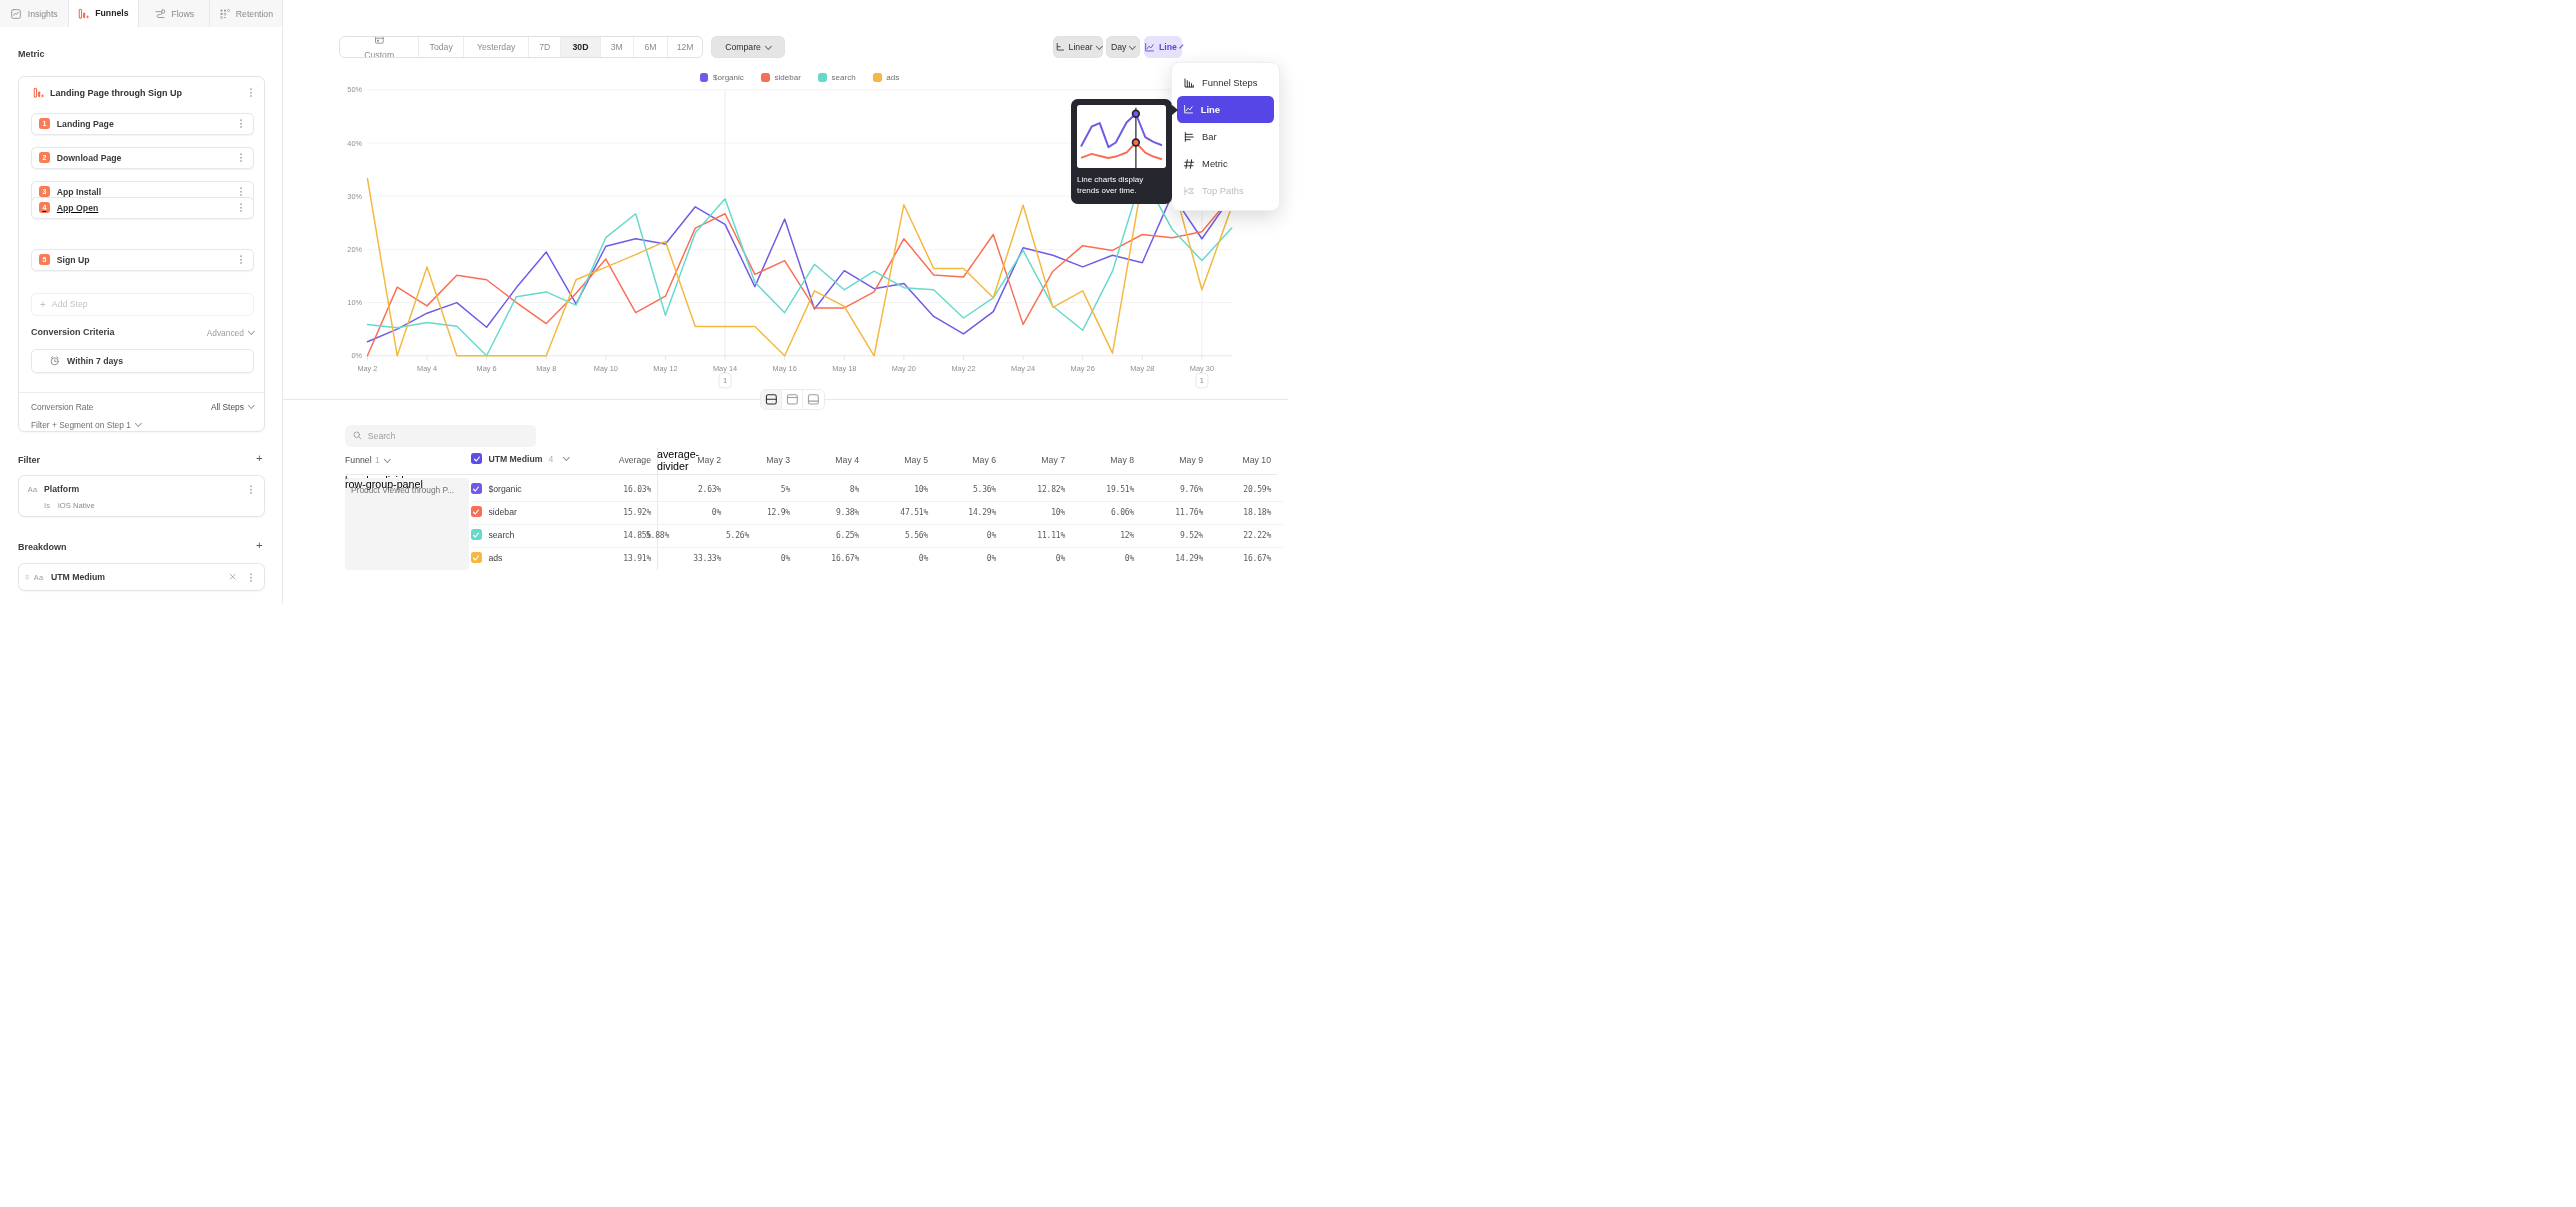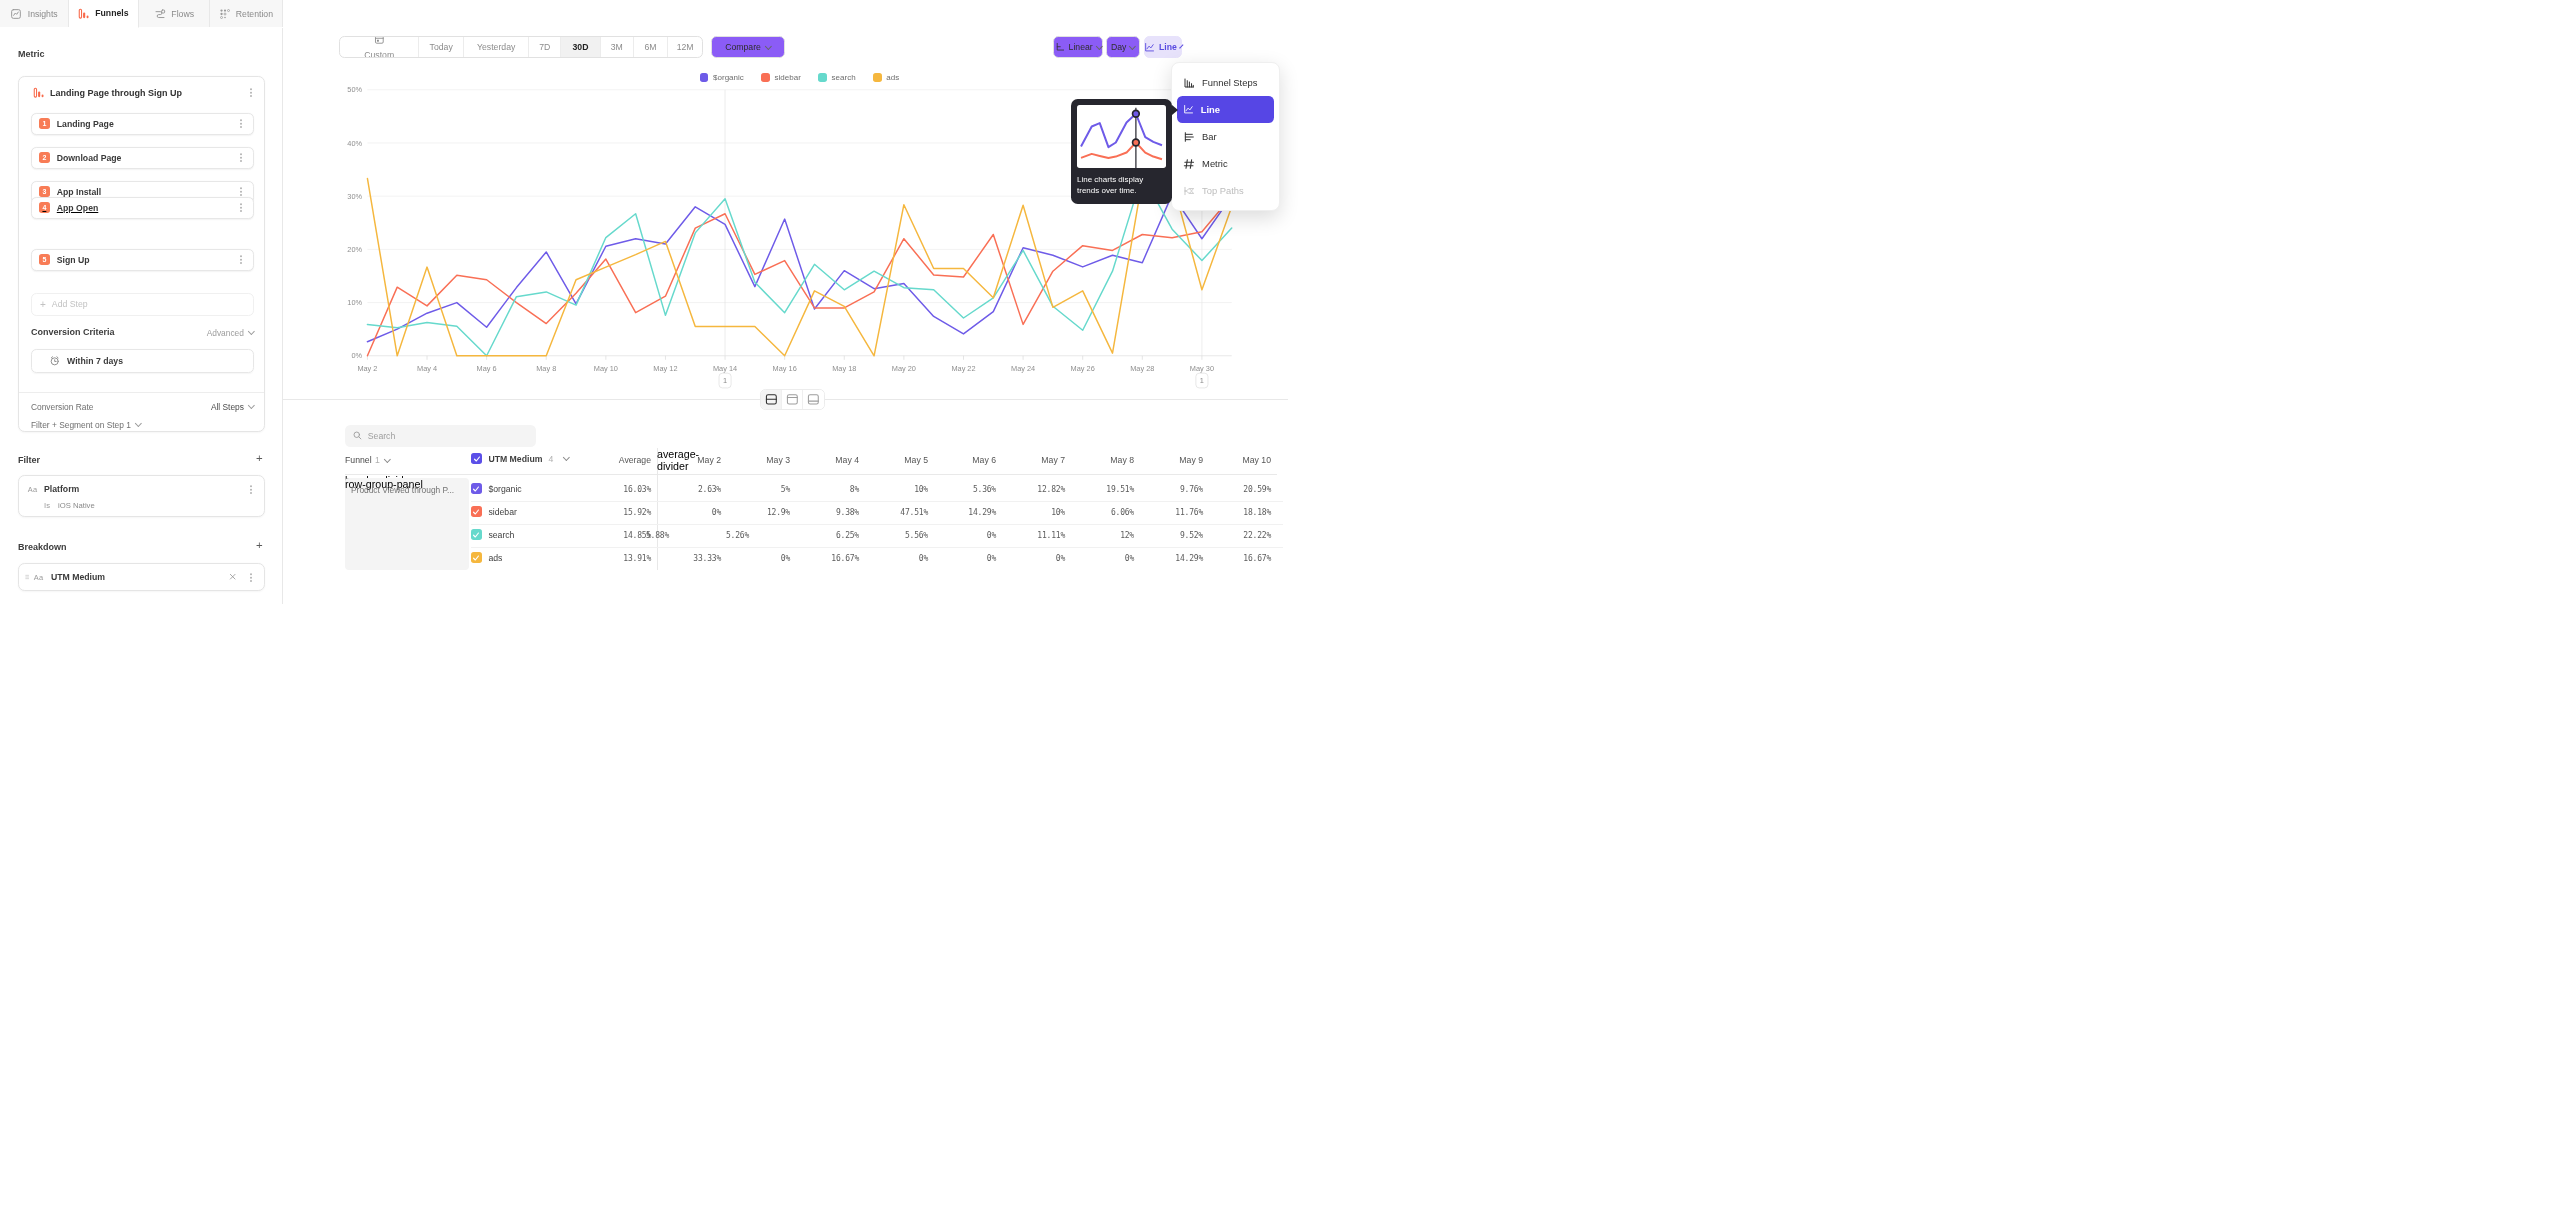--- a/index.html
+++ b/index.html
@@ -32,21 +32,21 @@
     font-size:7px; font-weight:700; display:flex; align-items:center; justify-content:center; }
   .steplabel { font-size:8.7px; color:#393939; font-weight:600; flex:1; }
   .kebab { color:#b3b3b3; cursor:pointer; }
   .muted { color:#9c9c9c; }
   .sb-sub { font-size:8.4px; color:#6f6f6f; }
   .plusbtn { font-size:11.4px; color:#5a5a5a; cursor:pointer; line-height:1; }
   .aa { font-size:7.4px; color:#9a9a9a; letter-spacing:0.3px; }
 
   
   .btn { position:absolute; top:36px; height:22px; border:0.7px solid #e1e1e1; border-radius:5.4px;
-    background:#8b5cf6; display:flex; align-items:center; justify-content:center;
+    background:#e5e5e5; display:flex; align-items:center; justify-content:center;
     font-size:8.7px; color:#2e2e2e; cursor:pointer; gap:4px; }
   #segctl { left:339px; top:36px; width:364px; height:22px; border:0.7px solid #e1e1e1;
     border-radius:5.4px; background:#fff; display:flex; overflow:hidden; }
   .seg { height:100%; display:flex; align-items:center; justify-content:center; gap:4.7px;
     font-size:8.7px; color:#8c8c8c; border-right:0.7px solid #ececec; cursor:pointer;flex-direction:column; }
   .seg:last-child { border-right:none; }
   .seg.sel { background:#f1f1f1; color:#222; font-weight:700; }
   #btn-line { background:#e7e2fb; border-color:#e7e2fb; color:#5849e0; font-weight:600; }
 
   

